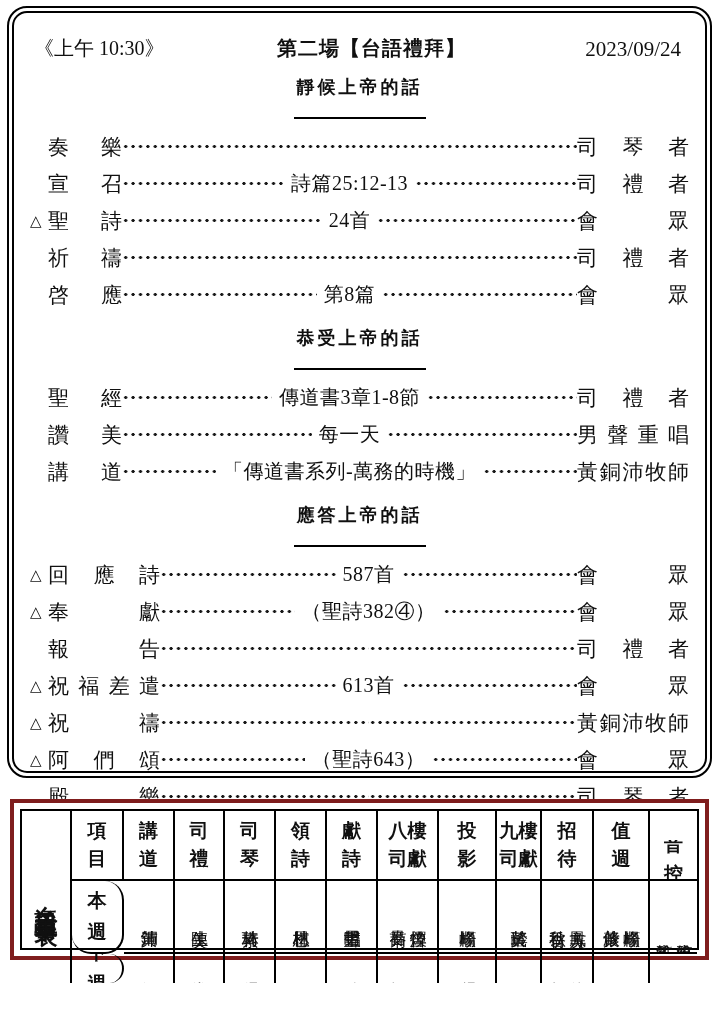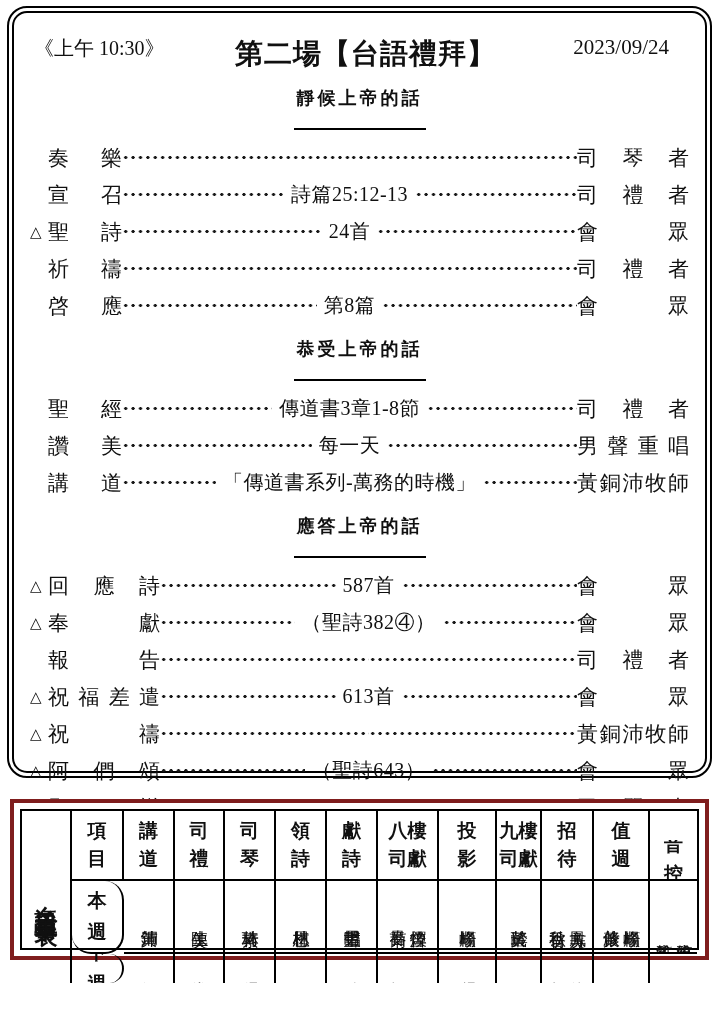--- a/index.html
+++ b/index.html
@@ -7,23 +7,23 @@
     position:relative;width:719px;height:1026px;background:#ffffff;
     font-family:"Liberation Serif","DejaVu Serif",serif;color:#101010;
     overflow:hidden;
   }
   
   .program{
     position:absolute;left:7px;top:6px;width:705px;height:772px;
     box-sizing:border-box;border:7px double #000;border-radius:20px;
     padding:14px 16px 0 16px;
   }
-  .prog-header{display:flex;align-items:flex-start;margin:8px 20px 2px 4px;}
+  .prog-header{display:flex;align-items:flex-end;margin:8px 8px 2px 4px;}
   .time{width:168px;font-size:20px;white-space:nowrap;font-weight:500;}
-  .title{flex:1;text-align:center;font-size:28px;font-weight:bold;letter-spacing:1px;white-space:nowrap;}
+  .title{flex:1;text-align:center;font-size:20px;font-weight:bold;letter-spacing:1px;white-space:nowrap;}
   .date{width:140px;text-align:right;font-size:21px;white-space:nowrap;}
   .sec-h{text-align:center;margin:13px 0 9px 0;}
   .sec-h span{
     display:inline-block;font-size:18px;font-weight:600;letter-spacing:3px;
     border-bottom:2px solid #000;padding:0 3px 18px 3px;
   }
   .row{display:flex;align-items:center;height:37px;font-size:21px;}
   .pfx{width:18px;flex:0 0 18px;font-size:15px;text-align:left;}
   .lbl{flex:0 0 74px;width:74px;font-weight:500;}
   .sec2 .lbl{flex:0 0 112px;width:112px;}

